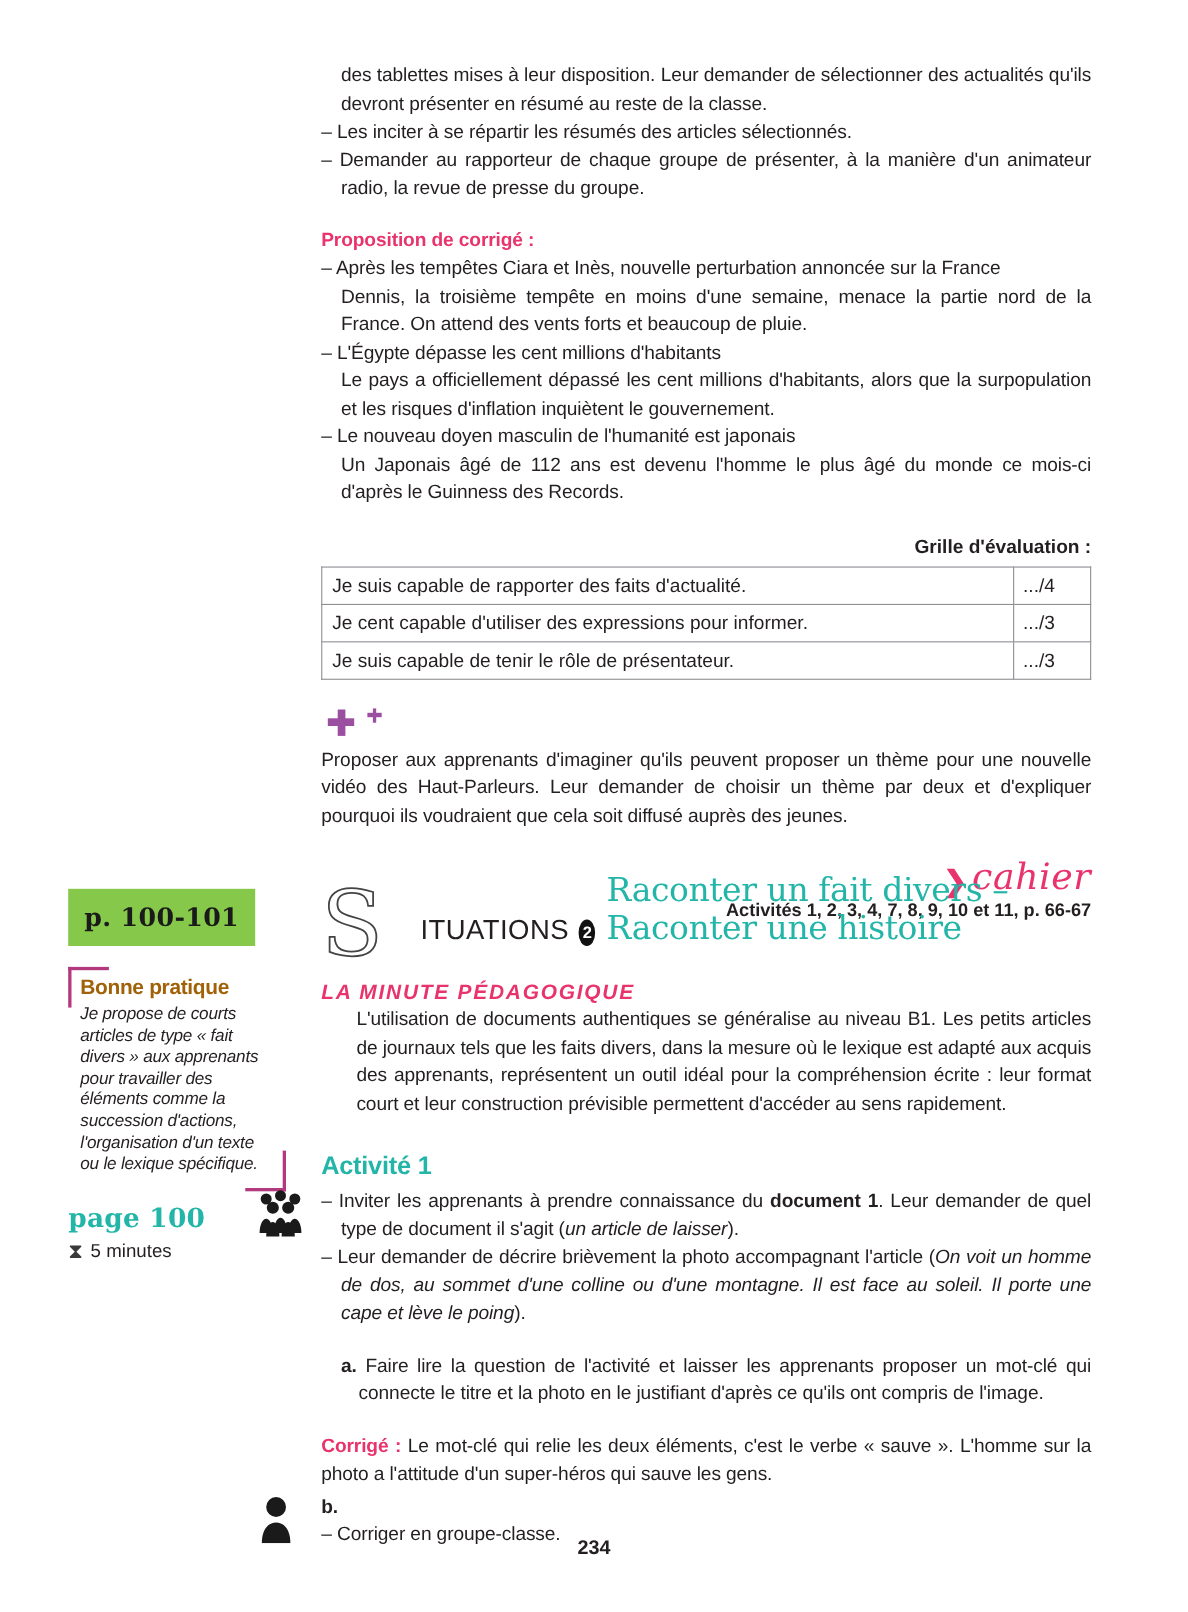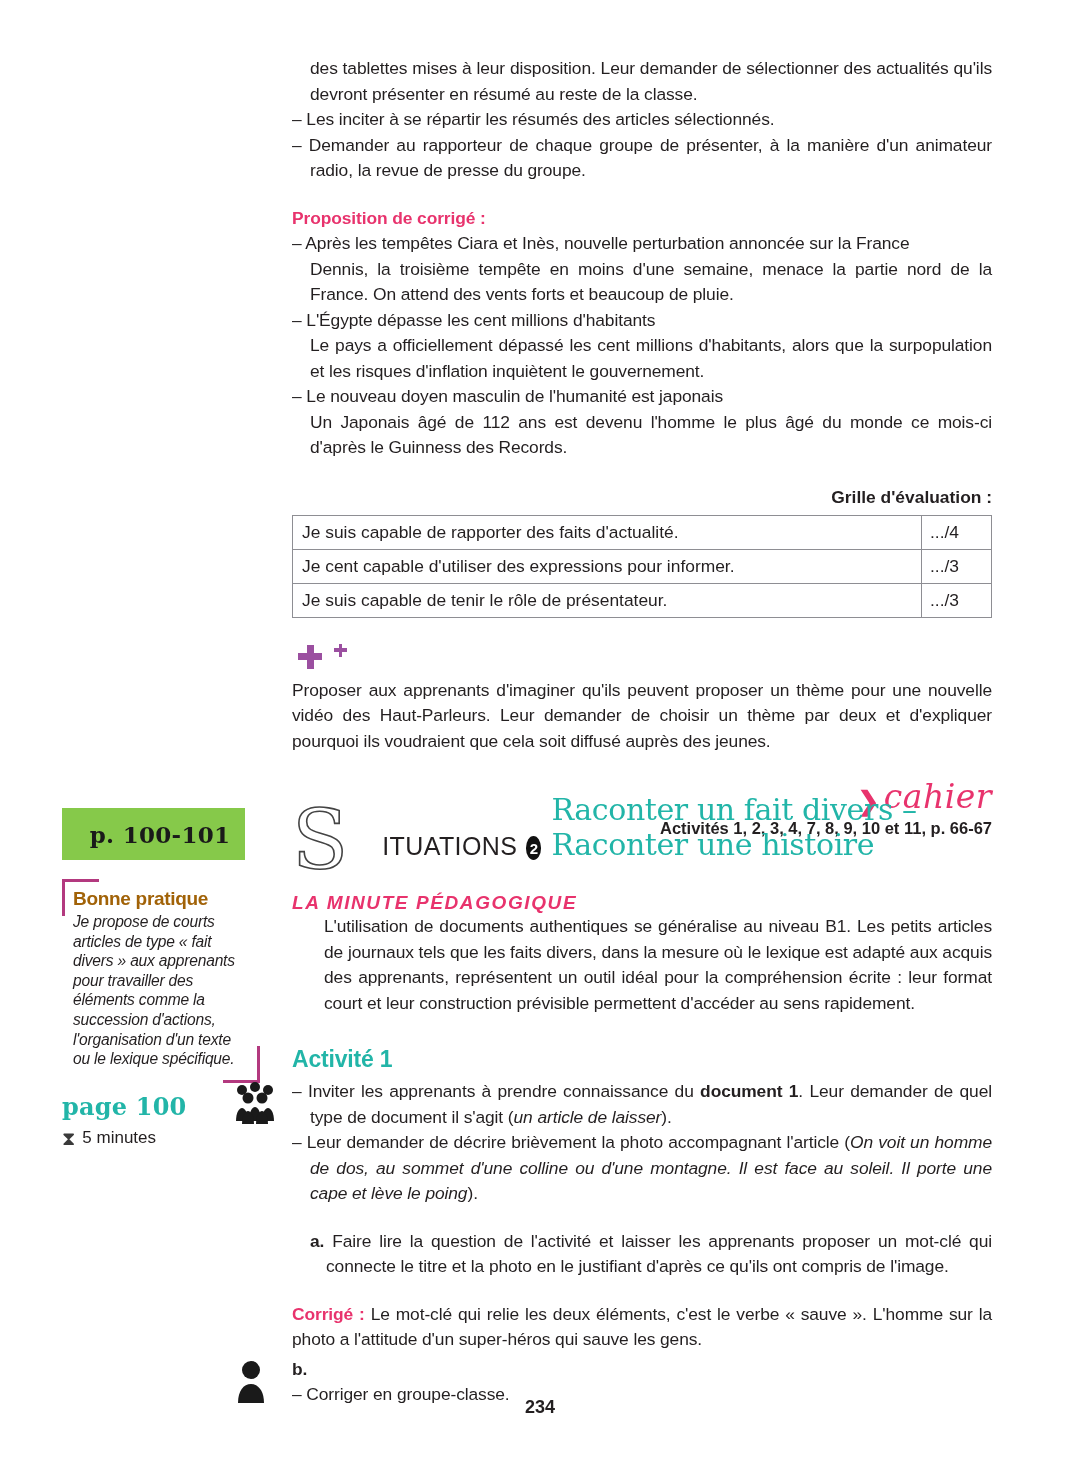--- a/index.html
+++ b/index.html
@@ -143,21 +143,20 @@
   }
 
   
   .pagebox {
     background: #86c94a;
     width: 170px;
     height: 52px;
     display: flex;
     align-items: center;
     justify-content: center;
-    padding-left: 13px;
   }
   .pagebox span {
     font-family: "DejaVu Serif", serif;
     font-weight: bold;
     font-size: 23px;
     color: #1a1a1a;
     letter-spacing: 0.3px;
   }
 
   

